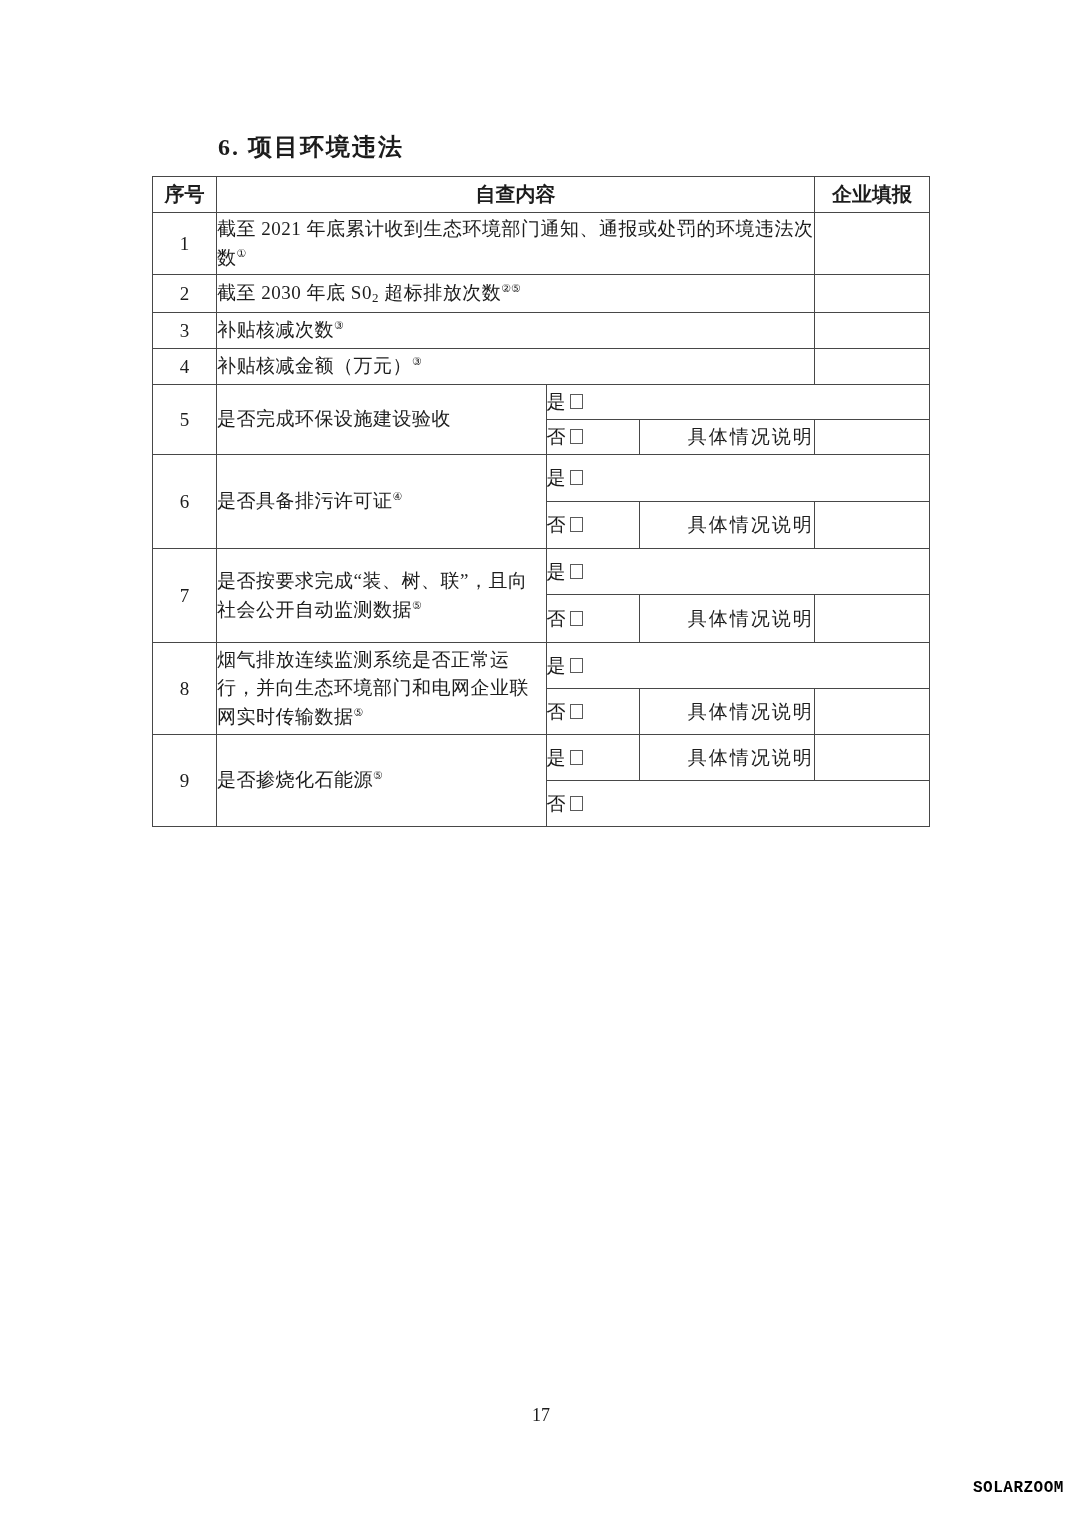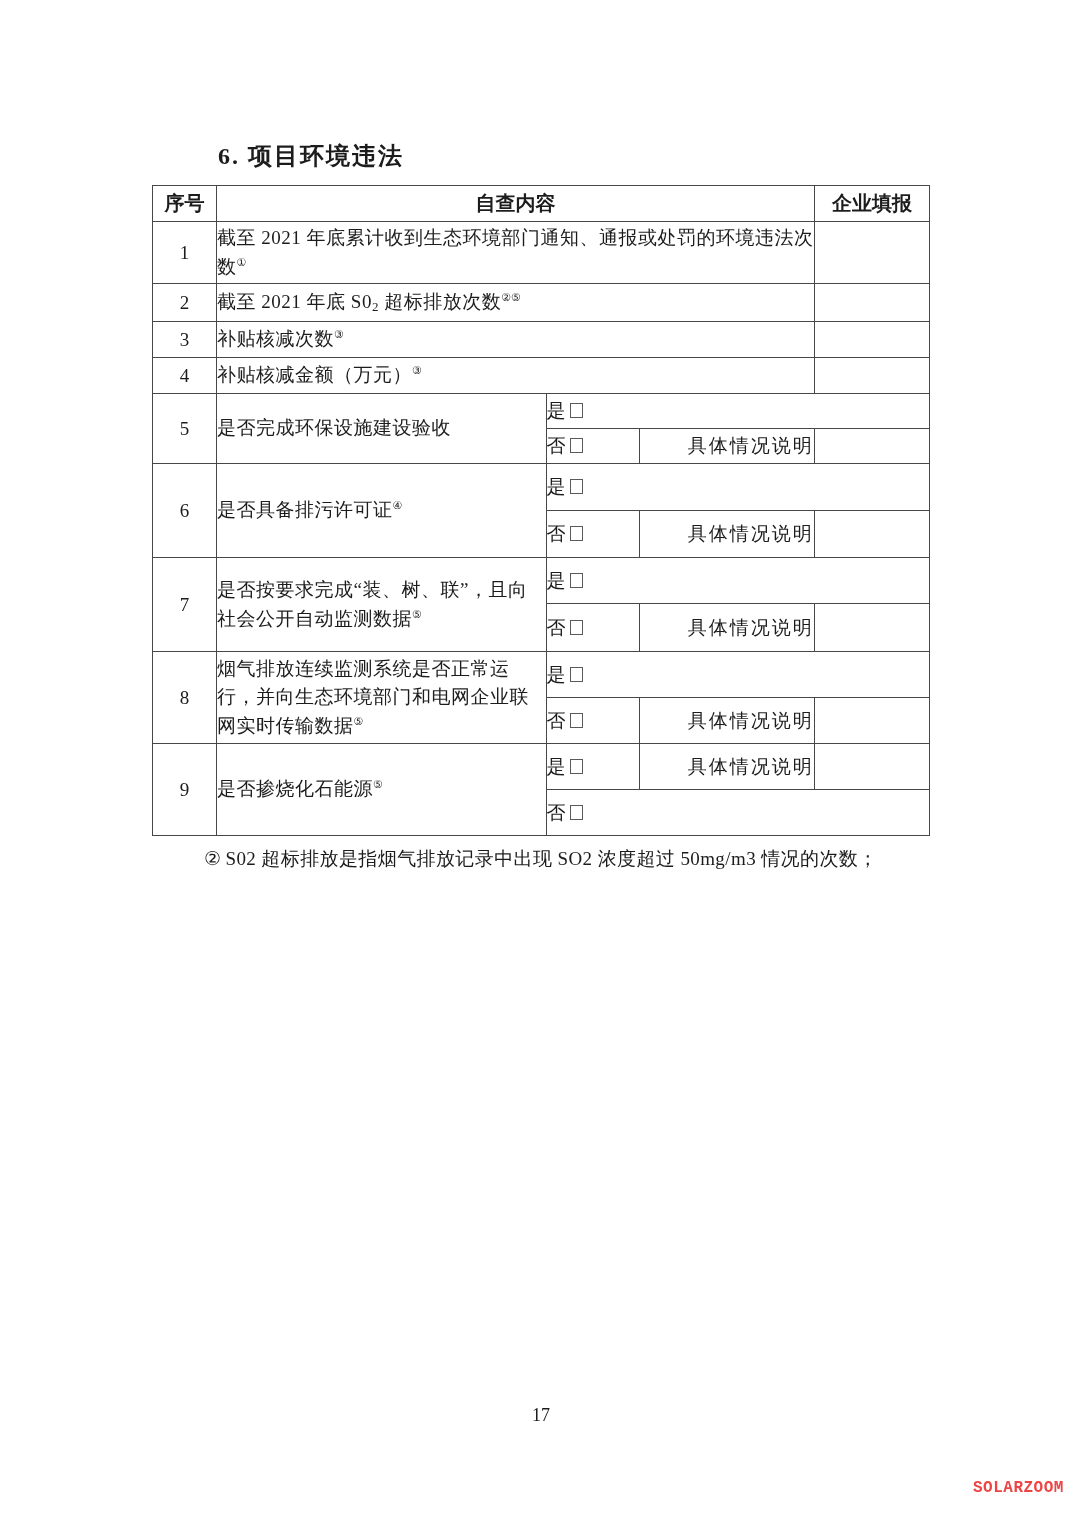--- a/index.html
+++ b/index.html
@@ -4,21 +4,21 @@
 <style>
   html, body { margin:0; padding:0; }
   body {
     width:1080px; height:1527px;
     background:#ffffff;
     position:relative;
     font-family:"Liberation Serif","DejaVu Serif",serif;
     color:#1c1c1c;
     overflow:hidden;
   }
-  .doc { position:absolute; left:152px; top:140px; width:678px; }
+  .doc { position:absolute; left:152px; top:131px; width:678px; }
   .title {
     font-size:24px; font-weight:bold;
     margin:0 0 13px 66px;
     letter-spacing:2px;
   }
   table.selfcheck {
     border-collapse:collapse; table-layout:fixed;
     width:778px; font-size:19px;
   }
   table.selfcheck th, table.selfcheck td {
@@ -77,21 +77,21 @@
     </tr>
 
     <tr style="height:62px">
       <td class="idx">1</td>
       <td class="content" colspan="3"><span>截至 2021 年底累计收到生态环境部门通知、通报或处罚的环境违法次数</span><sup class="fn">①</sup></td>
       <td class="blank"></td>
     </tr>
 
     <tr style="height:38px">
       <td class="idx">2</td>
-      <td class="content" colspan="3"><span>截至 2021 年底 S0</span><sub class="chem">2</sub><span> 超标排放次数</span><sup class="fn">②⑤</sup></td>
+      <td class="content" colspan="3"><span>截至 2030 年底 S0</span><sub class="chem">2</sub><span> 超标排放次数</span><sup class="fn">②⑤</sup></td>
       <td class="blank"></td>
     </tr>
 
     <tr style="height:36px">
       <td class="idx">3</td>
       <td class="content" colspan="3"><span>补贴核减次数</span><sup class="fn">③</sup></td>
       <td class="blank"></td>
     </tr>
 
     <tr style="height:36px">
@@ -151,20 +151,19 @@
       <td class="detail">具体情况说明</td>
       <td class="blank"></td>
     </tr>
     <tr style="height:46px">
       <td class="yn" colspan="3"><span>否</span><span class="cb"></span></td>
     </tr>
   </tbody>
     </table>
 
   <div class="notes">
-    <p class="note-p"><span class="marker">②</span><span>S02 超标排放是指烟气排放记录中出现 SO2 浓度超过 50mg/m3 情况的次数；</span></p>
   </div>
 
 </div>
 
 <div class="pageno">17</div>
 
-<div class="watermark" style="color: #ef4444;">SOLARZOOM</div>
+<div class="watermark" style="color: #000000;">SOLARZOOM</div>
 
 </body></html>

